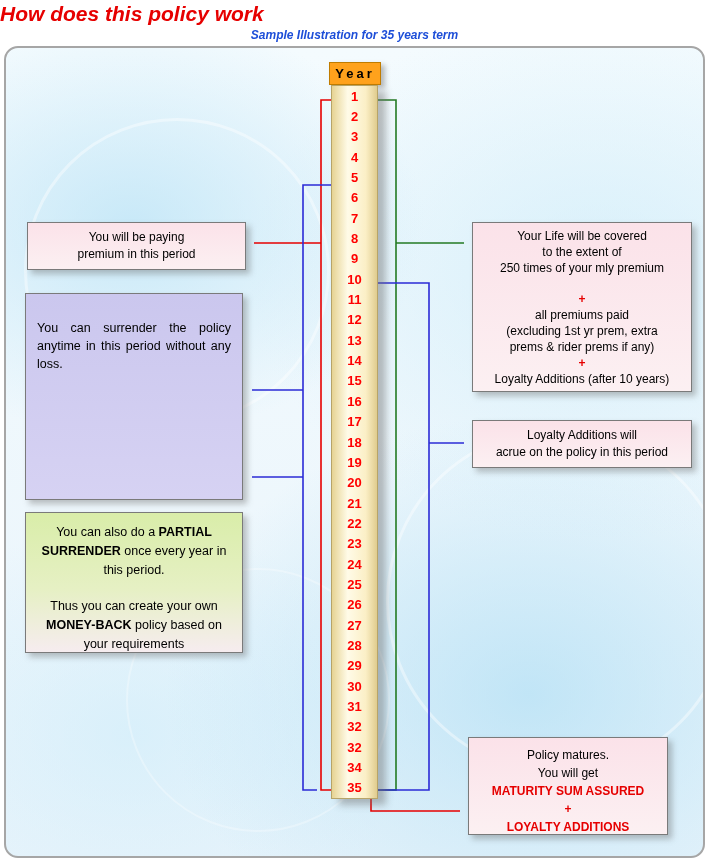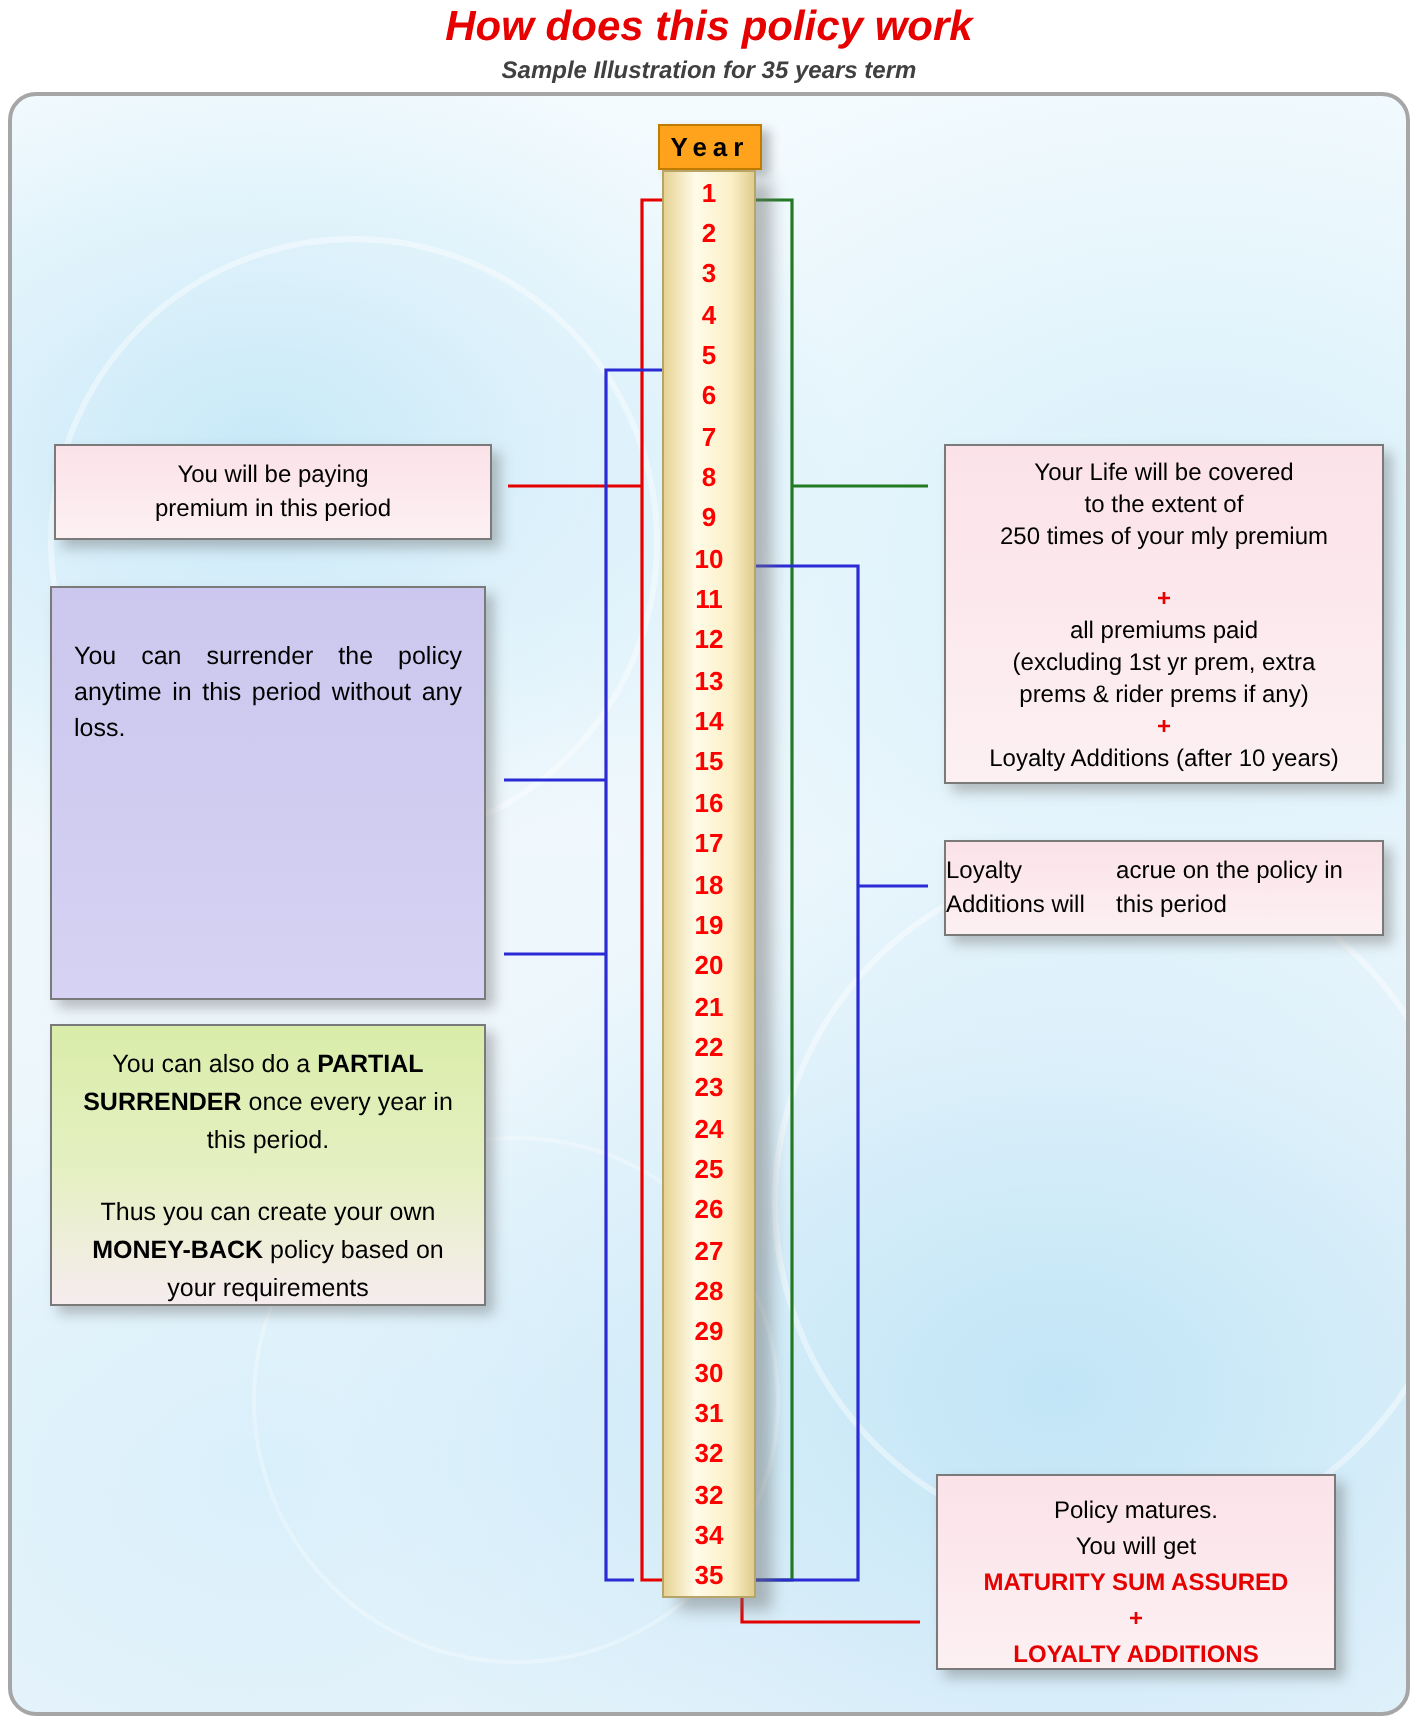--- a/index.html
+++ b/index.html
@@ -1,26 +1,26 @@
 <!DOCTYPE html>
 <html><head>
 <meta charset="utf-8">
 <style>
   html,body{margin:0;padding:0;background:#fff;}
   .page{
     position:relative;width:709px;height:862px;overflow:hidden;
     font-family:"Liberation Sans",sans-serif;background:#fff;
   }
   .title{
-    position:absolute;top:2px;left:0;width:100%;text-align:center;
+    position:absolute;top:2px;left:0;width:100%;
     font-size:21px;font-weight:bold;font-style:italic;color:#E60000;
   }
   .subtitle{
     position:absolute;top:28px;left:0;width:100%;text-align:center;
-    font-size:12px;font-weight:bold;font-style:italic;color:#404040;
+    font-size:12px;font-weight:bold;font-style:italic;color:#1d4ed8;
   }
   .frame{
     position:absolute;left:4px;top:46px;width:697px;height:808px;
     border:2px solid #A6A6A6;border-radius:14px;
     background:
       radial-gradient(ellipse 420px 300px at 18% 22%, rgba(186,227,246,0.75), rgba(186,227,246,0) 70%),
       radial-gradient(ellipse 500px 380px at 85% 28%, rgba(198,233,248,0.6), rgba(198,233,248,0) 70%),
       radial-gradient(ellipse 520px 400px at 75% 80%, rgba(175,222,244,0.7), rgba(175,222,244,0) 70%),
       radial-gradient(ellipse 400px 300px at 18% 85%, rgba(205,236,250,0.6), rgba(205,236,250,0) 70%),
       linear-gradient(180deg,#F4FBFE,#E9F4FB);
@@ -70,21 +70,21 @@
   .surrender p{margin:0;text-align:justify;}
   .surrender p + p{margin-top:17px;}
   .partial{left:25px;top:512px;width:218px;height:141px;padding:10px 12px;font-size:12.5px;line-height:1.5;text-align:center;}
   .partial p{margin:0;}
   .partial p + p{margin-top:18px;}
 
   .cover{left:472px;top:222px;width:220px;height:170px;padding:6px 4px;text-align:center;line-height:1.33;}
   .cover .spacer{height:15px;}
   .plus{color:#E60000;font-weight:bold;}
   .loyalty{left:472px;top:420px;width:220px;height:48px;
-    display:flex;flex-direction:row;align-items:center;justify-content:center;line-height:1.45;}
+    display:flex;flex-direction:column;align-items:center;justify-content:center;line-height:1.45;}
   .maturity{left:468px;top:737px;width:200px;height:98px;padding:8px 4px;text-align:center;line-height:1.5;}
   .redbold{color:#E60000;font-weight:bold;}
 </style>
 </head>
 <body>
 
 <div class="page">
 
   <div class="title">How does this policy work</div>
   <div class="subtitle">Sample Illustration for 35 years term</div>

